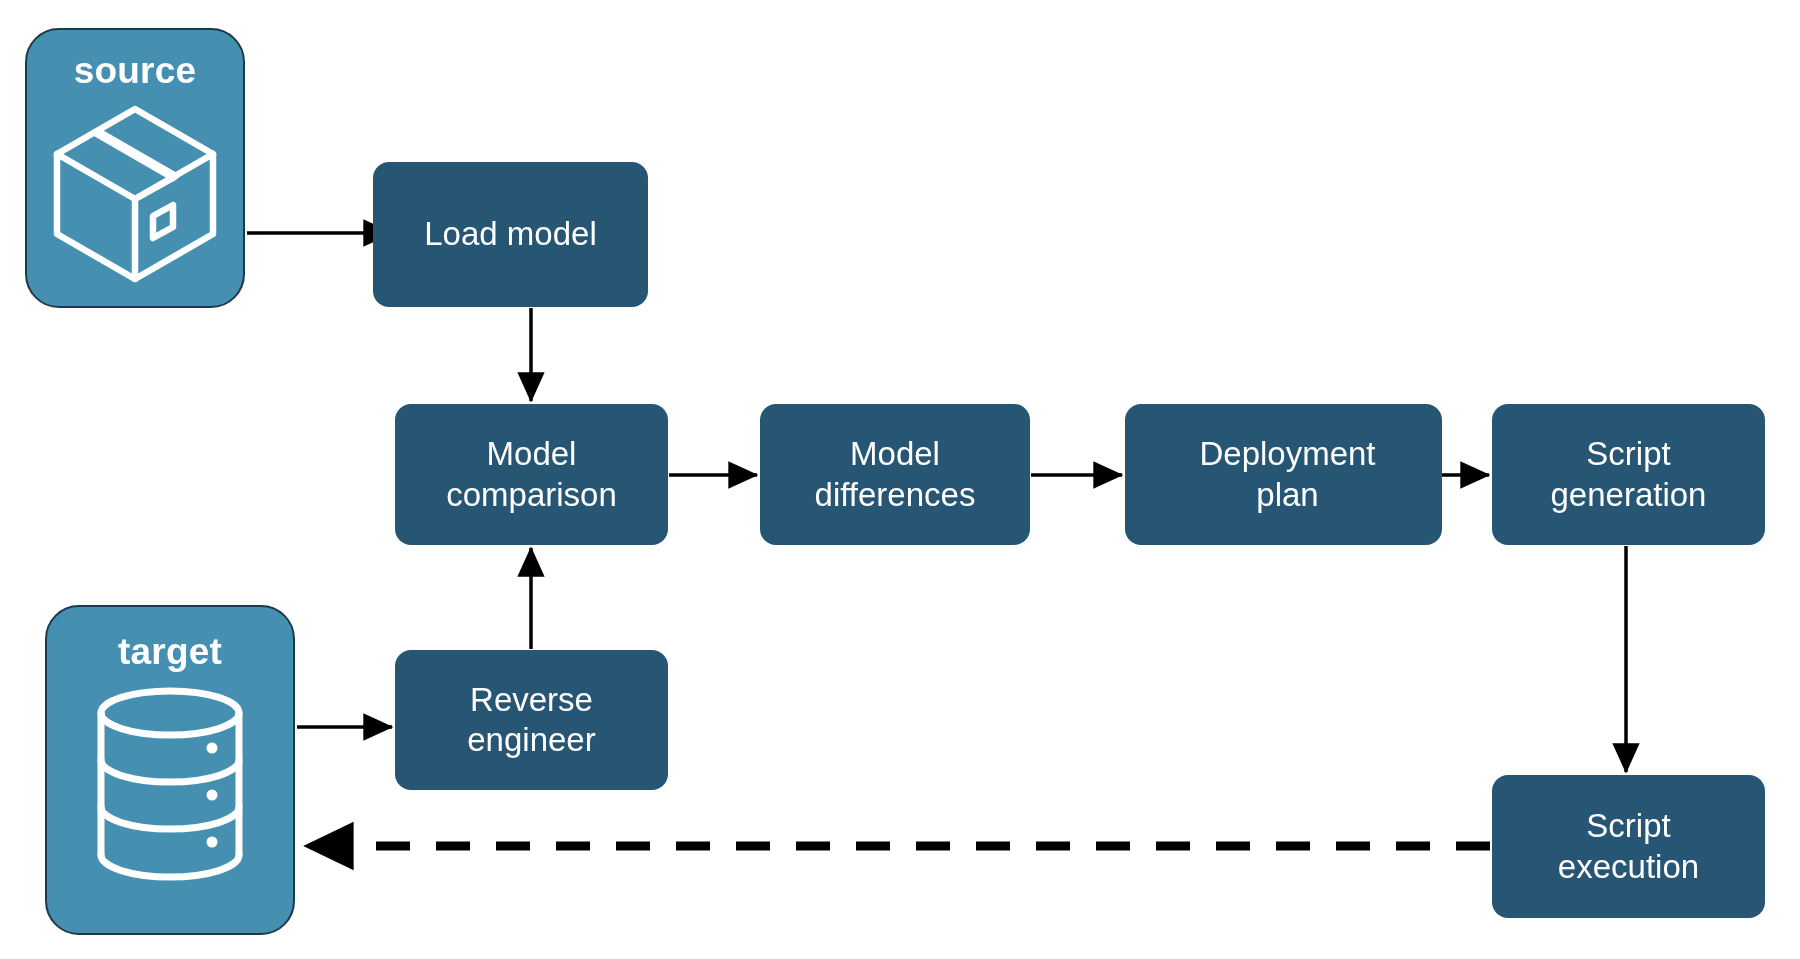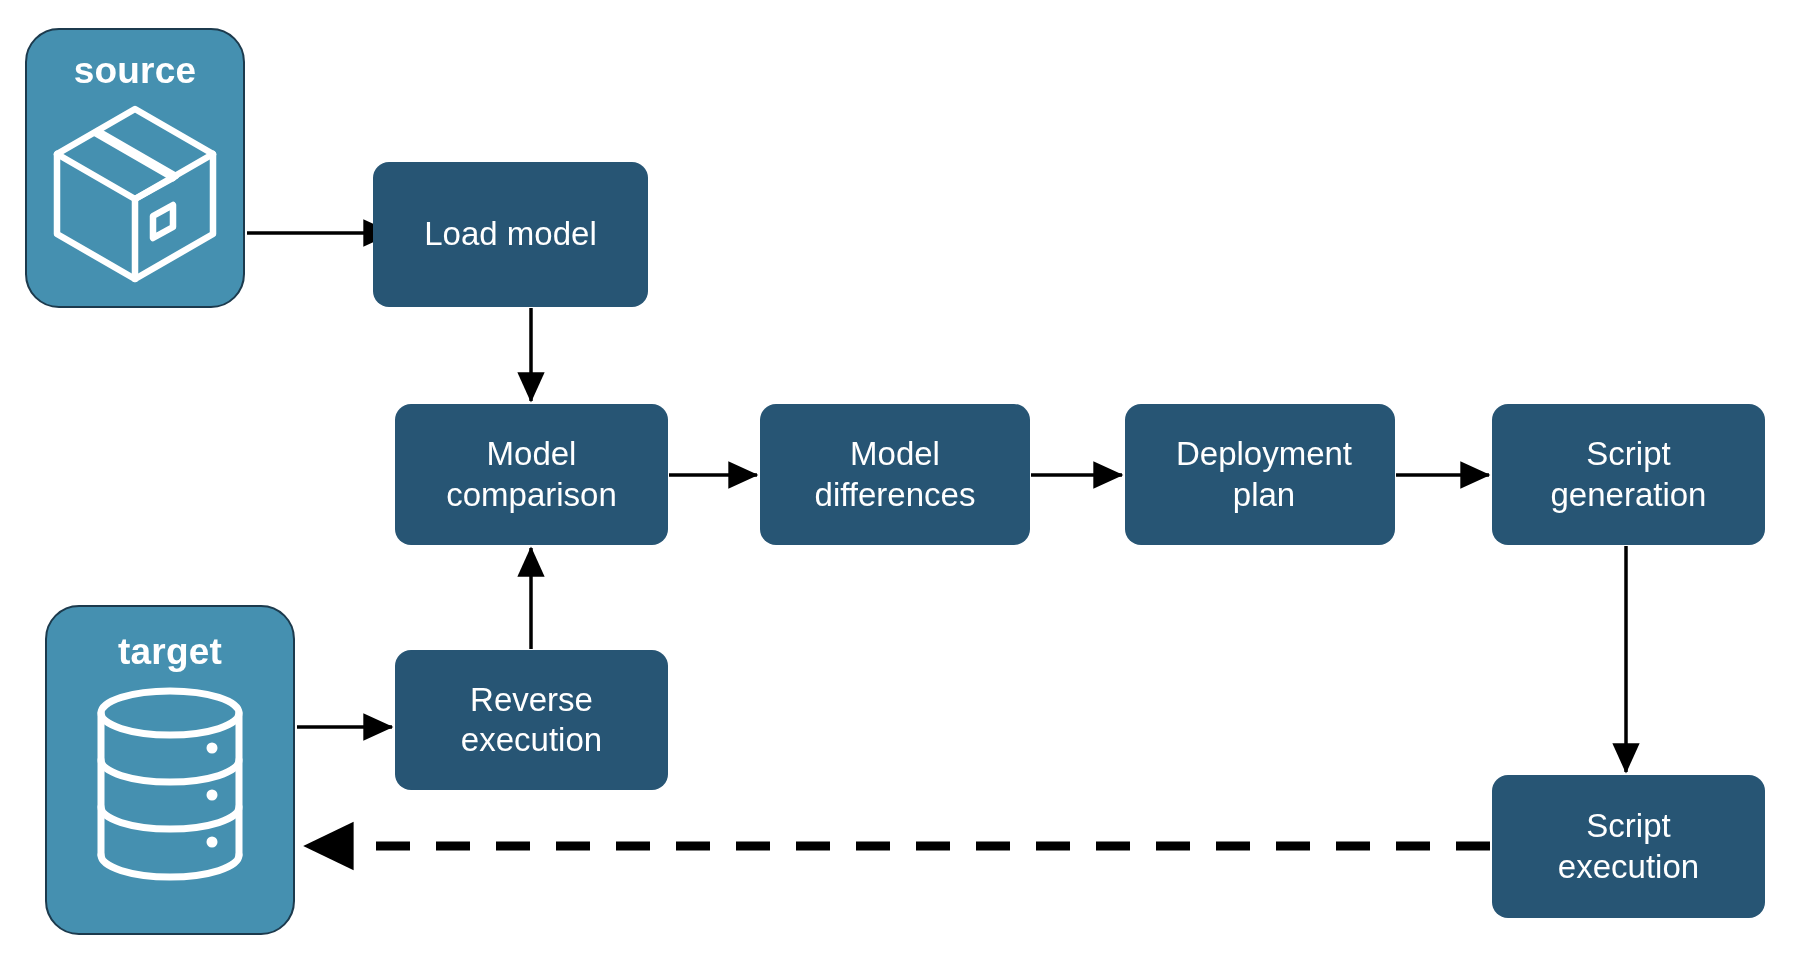--- a/index.html
+++ b/index.html
@@ -147,33 +147,33 @@
   <div class="process" style="left:395px; top:404px; width:273px; height:141px;">
     <span>Model
 comparison</span>
   </div>
 
   <div class="process" style="left:760px; top:404px; width:270px; height:141px;">
     <span>Model
 differences</span>
   </div>
 
-  <div class="process" style="left:1125px; top:404px; width:270px; height:141px;padding-left:18px;">
+  <div class="process" style="left:1125px; top:404px; width:317px; height:141px;padding-left:18px;">
     <span>Deployment
 plan</span>
   </div>
 
   <div class="process" style="left:1492px; top:404px; width:273px; height:141px;">
     <span>Script
 generation</span>
   </div>
 
   <div class="process" style="left:395px; top:650px; width:273px; height:140px;">
     <span>Reverse
-execution</span>
+engineer</span>
   </div>
 
   <div class="process" style="left:1492px; top:775px; width:273px; height:143px;">
     <span>Script
 execution</span>
   </div>
 
 </div>
 
 </body></html>

